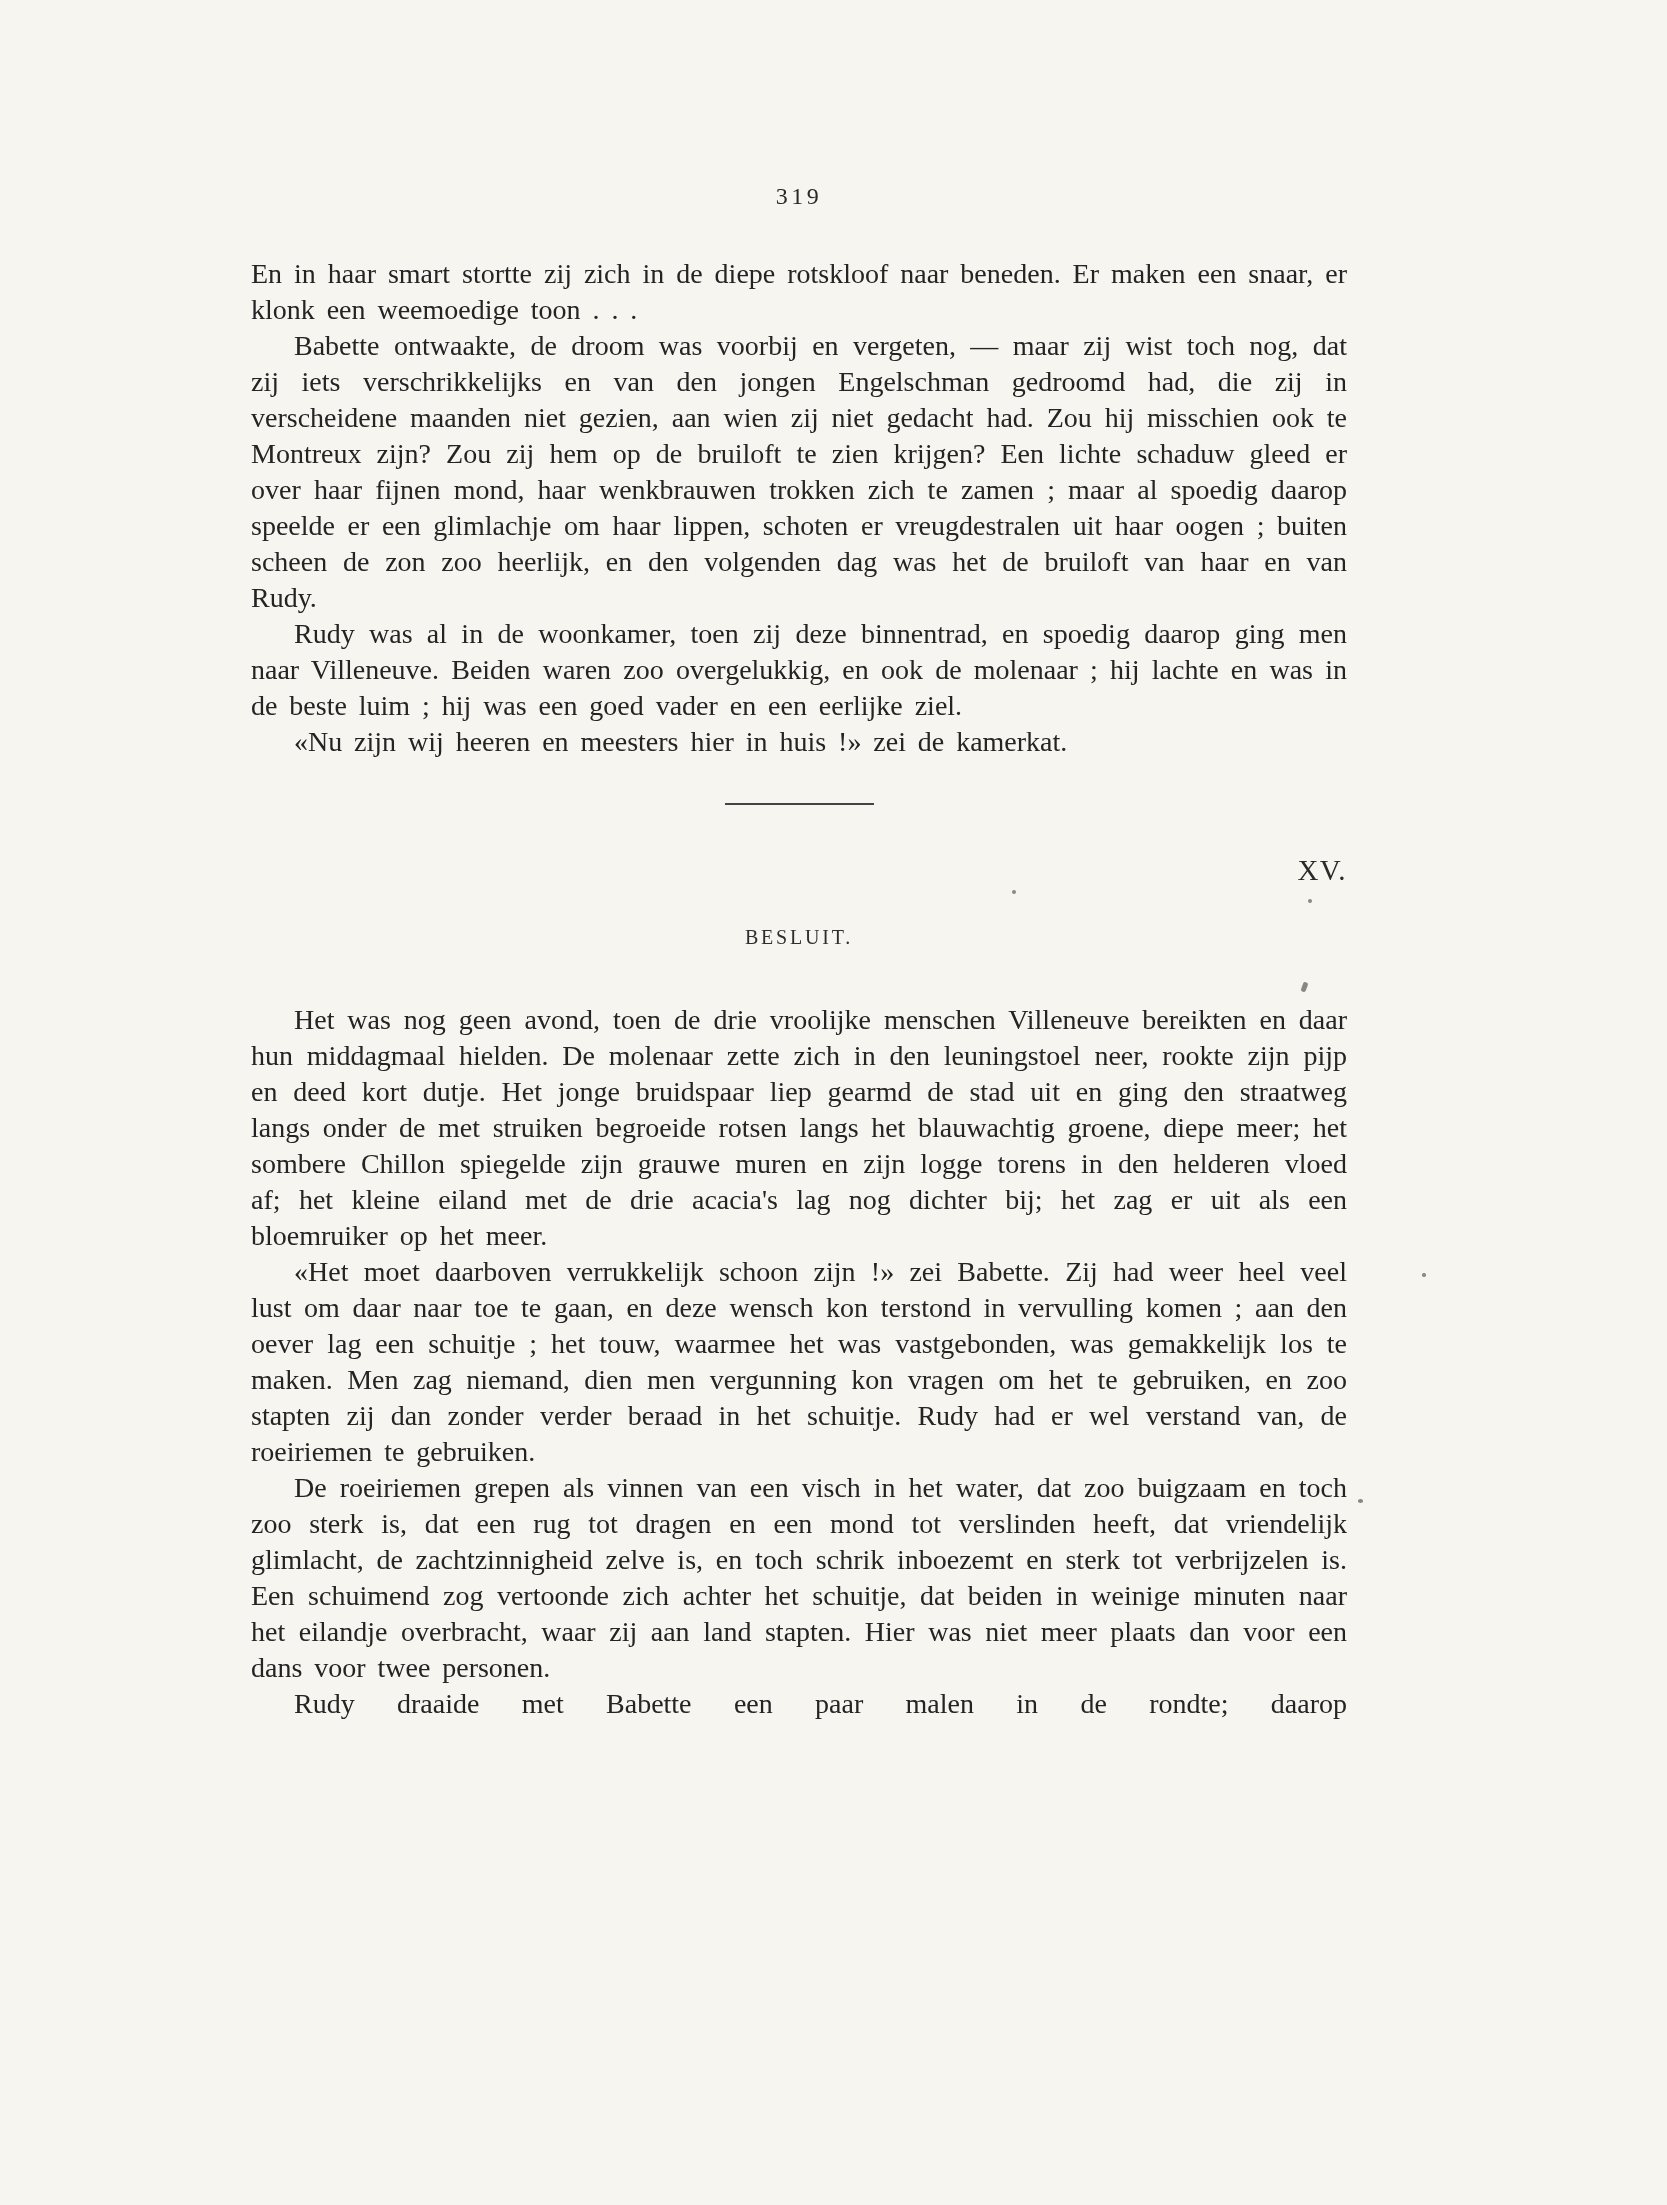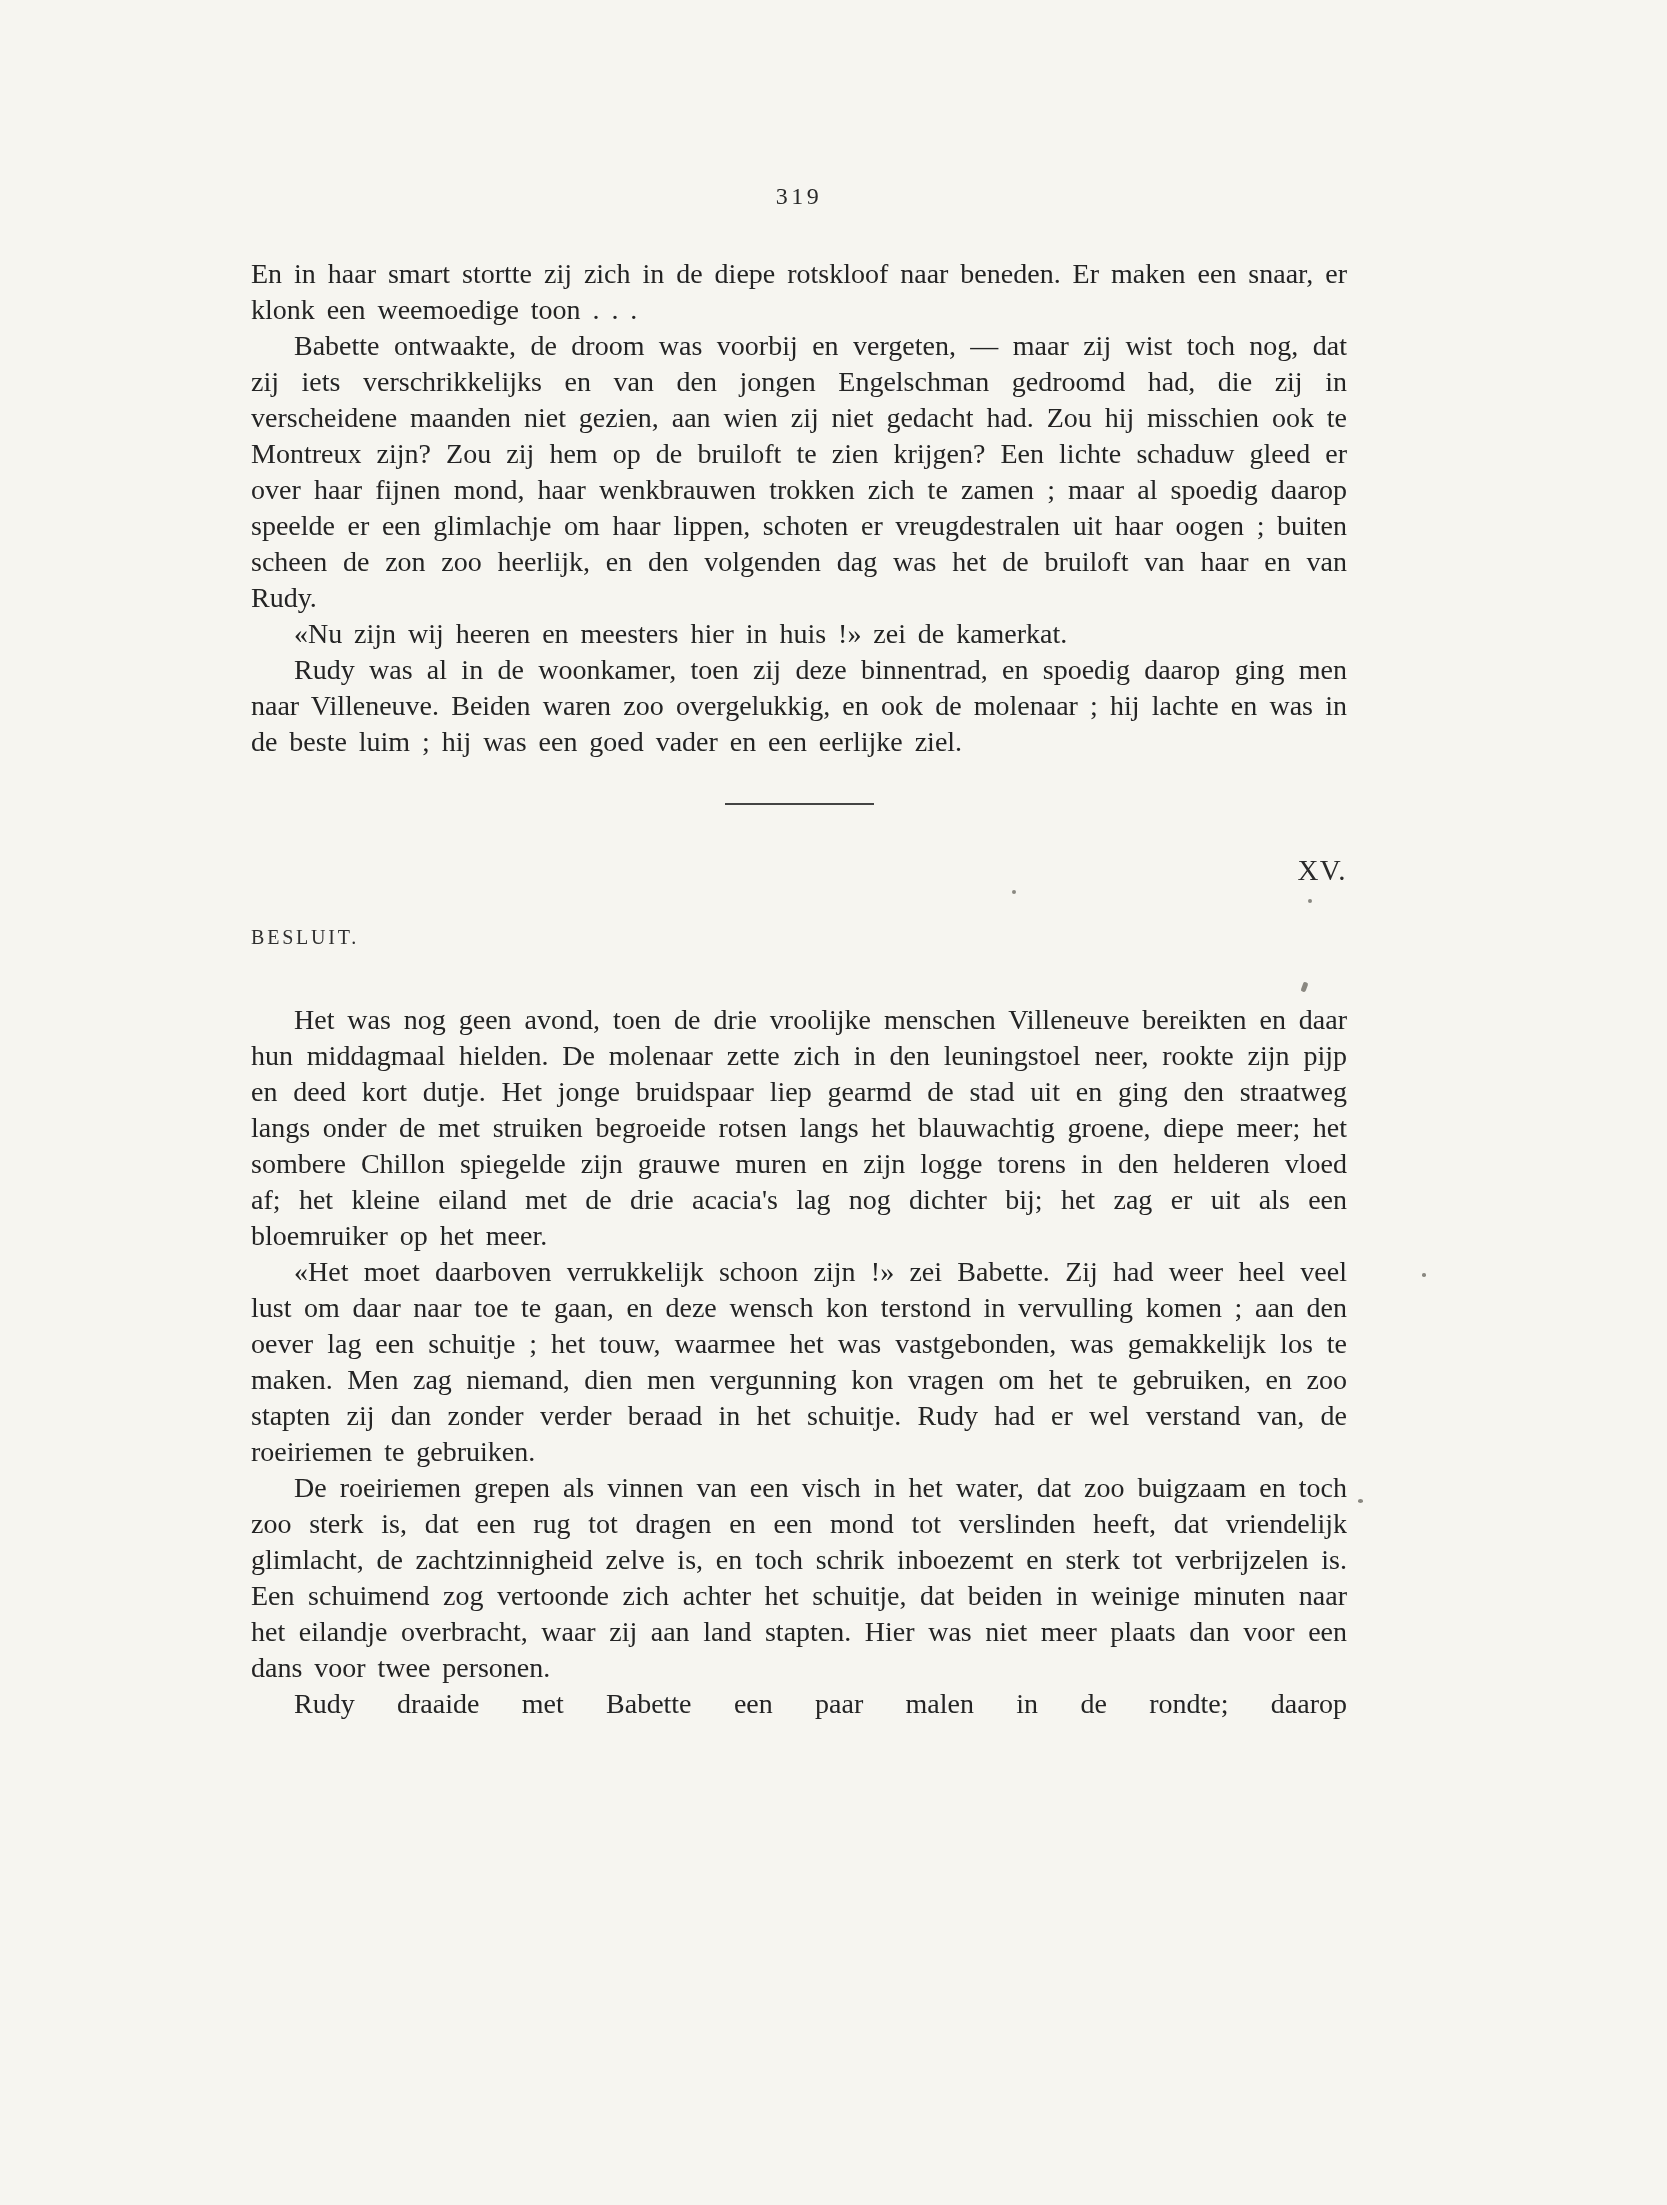--- a/index.html
+++ b/index.html
@@ -50,20 +50,21 @@
     font-size: 29px;
     font-weight: normal;
     text-align: right;
     margin: 0 0 39px 0;
     letter-spacing: 1.4px;
     color: #2a2a2a;
   }
   .chapter-subtitle {
     font-size: 20px;
     font-weight: normal;
+    text-align: center;
     margin: 0 0 53px 0;
     letter-spacing: 2.8px;
     color: #2f2f2f;
   }
   .speck {
     position: absolute;
     background: #8a8881;
     border-radius: 50%;
   }
   .speck.s1 { left: 1302px; top: 982px; width: 4.9px; height: 9.8px; transform: rotate(20deg); border-radius: 2.1px; }
@@ -77,23 +78,23 @@
 
 <div class="page">
   <div class="content">
 
     <div class="page-number">319</div>
 
     <p class="para no-indent">En in haar smart stortte zij zich in de diepe rotskloof naar beneden. Er maken een snaar, er klonk een weemoedige toon . . .</p>
 
     <p class="para">Babette ontwaakte, de droom was voorbij en vergeten, — maar zij wist toch nog, dat zij iets verschrikkelijks en van den jongen Engelschman gedroomd had, die zij in verscheidene maanden niet gezien, aan wien zij niet gedacht had. Zou hij misschien ook te Montreux zijn? Zou zij hem op de bruiloft te zien krijgen? Een lichte schaduw gleed er over haar fijnen mond, haar wenkbrauwen trokken zich te zamen ; maar al spoedig daarop speelde er een glimlachje om haar lippen, schoten er vreugdestralen uit haar oogen ; buiten scheen de zon zoo heerlijk, en den volgenden dag was het de bruiloft van haar en van Rudy.</p>
 
+    <p class="para">Rudy was al in de woonkamer, toen zij deze binnentrad, en spoedig daarop ging men naar Villeneuve. Beiden waren zoo overgelukkig, en ook de molenaar ; hij lachte en was in de beste luim ; hij was een goed vader en een eerlijke ziel.</p>
+
     <p class="para">«Nu zijn wij heeren en meesters hier in huis !» zei de kamerkat.</p>
-
-    <p class="para">Rudy was al in de woonkamer, toen zij deze binnentrad, en spoedig daarop ging men naar Villeneuve. Beiden waren zoo overgelukkig, en ook de molenaar ; hij lachte en was in de beste luim ; hij was een goed vader en een eerlijke ziel.</p>
 
     <div class="divider"></div>
 
     <h2 class="chapter-number">XV.</h2>
 
     <h3 class="chapter-subtitle">BESLUIT.</h3>
 
     <p class="para">Het was nog geen avond, toen de drie vroolijke menschen Villeneuve bereikten en daar hun middagmaal hielden. De molenaar zette zich in den leuningstoel neer, rookte zijn pijp en deed kort dutje. Het jonge bruidspaar liep gearmd de stad uit en ging den straatweg langs onder de met struiken begroeide rotsen langs het blauwachtig groene, diepe meer; het sombere Chillon spiegelde zijn grauwe muren en zijn logge torens in den helderen vloed af; het kleine eiland met de drie acacia's lag nog dichter bij; het zag er uit als een bloemruiker op het meer.</p>
 
     <p class="para">«Het moet daarboven verrukkelijk schoon zijn !» zei Babette. Zij had weer heel veel lust om daar naar toe te gaan, en deze wensch kon terstond in vervulling komen ; aan den oever lag een schuitje ; het touw, waarmee het was vastgebonden, was gemakkelijk los te maken. Men zag niemand, dien men vergunning kon vragen om het te gebruiken, en zoo stapten zij dan zonder verder beraad in het schuitje. Rudy had er wel verstand van, de roeiriemen te gebruiken.</p>

